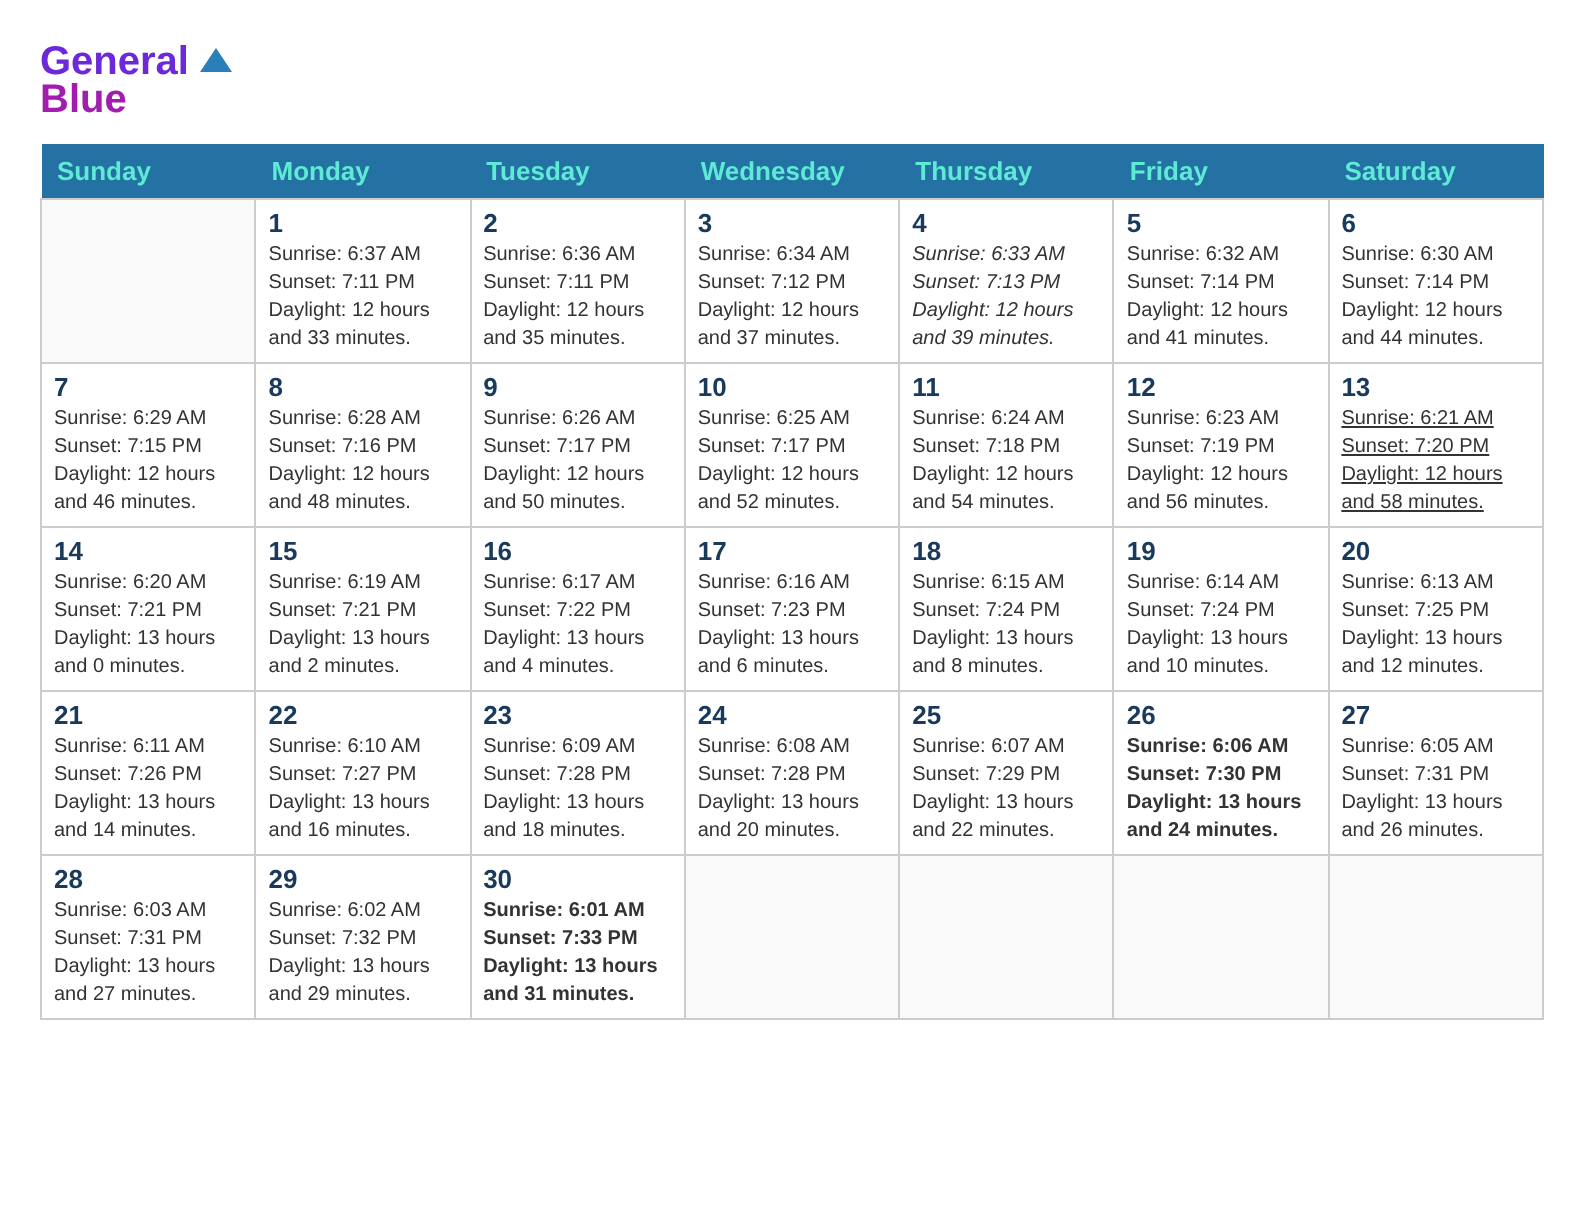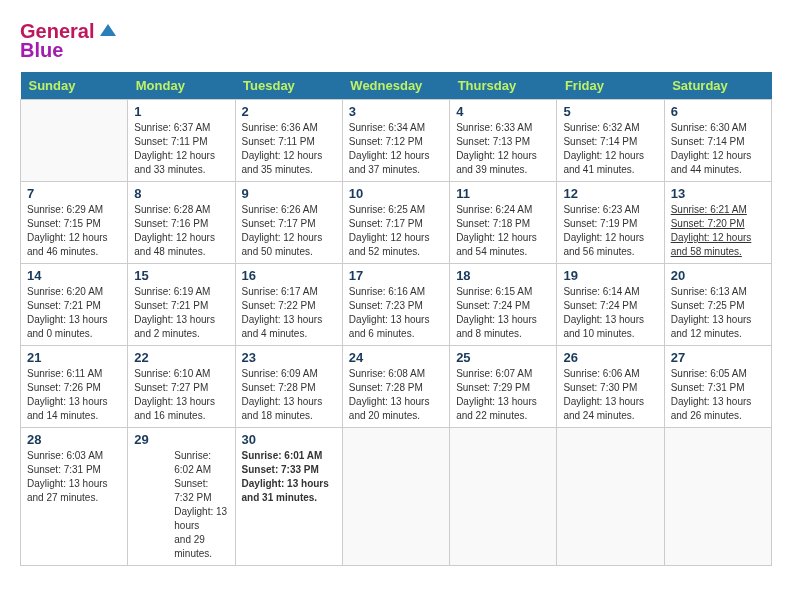--- a/index.html
+++ b/index.html
@@ -33,21 +33,21 @@
       font-size: 16px;
       color: #333;
     }
     table {
       width: 100%;
       border-collapse: collapse;
       font-size: 11px;
     }
     thead th {
       background-color: #2471a3;
-      color: #bef264;
+      color: #5eead4;
       text-align: left;
       padding: 6px 8px;
       font-size: 13px;
       font-weight: bold;
     }
     tbody td {
       border: 1px solid #ccc;
       vertical-align: top;
       padding: 4px 6px;
       height: 80px;
@@ -73,21 +73,21 @@
     tbody tr td {
       background: #fff;
     }
   </style>
 </head>
 <body>
 
 <div class="header">
   <div class="logo">
     <div style="display:flex;align-items:center;gap:4px;">
-      <span style="font-size:20px;font-weight:bold;color:#be185d;">General</span>
+      <span style="font-size:20px;font-weight:bold;color:#6d28d9;">General</span>
       <svg width="20" height="20" viewBox="0 0 20 20">
         <polygon points="10,2 18,14 2,14" fill="#2980b9"></polygon>
       </svg>
     </div>
     <span style="font-size:20px;font-weight:bold;color:#a21caf;margin-top:-4px;">Blue</span>
   </div>
   <div class="title-block">
   </div>
 </div>
 
@@ -122,21 +122,21 @@
         </td>
         <td>
           <div class="day-num">3</div>
           <div class="day-info" style="white-space: pre-line;">Sunrise: 6:34 AM
 Sunset: 7:12 PM
 Daylight: 12 hours
 and 37 minutes.</div>
         </td>
         <td>
           <div class="day-num">4</div>
-          <div class="day-info" style="white-space: pre-line;">Sunrise: 6:33 AM
+          <div class="day-info" style="white-space: pre-line; font-style: italic;">Sunrise: 6:33 AM
 Sunset: 7:13 PM
 Daylight: 12 hours
 and 39 minutes.</div>
         </td>
         <td>
           <div class="day-num">5</div>
           <div class="day-info" style="white-space: pre-line;">Sunrise: 6:32 AM
 Sunset: 7:14 PM
 Daylight: 12 hours
 and 41 minutes.</div>
@@ -282,21 +282,21 @@
         </td>
         <td>
           <div class="day-num">25</div>
           <div class="day-info" style="white-space: pre-line;">Sunrise: 6:07 AM
 Sunset: 7:29 PM
 Daylight: 13 hours
 and 22 minutes.</div>
         </td>
         <td>
           <div class="day-num">26</div>
-          <div class="day-info" style="white-space: pre-line;">Sunrise: 6:06 AM
+          <div class="day-info" style="white-space: pre-line; font-weight: bold;">Sunrise: 6:06 AM
 Sunset: 7:30 PM
 Daylight: 13 hours
 and 24 minutes.</div>
         </td>
         <td>
           <div class="day-num">27</div>
           <div class="day-info" style="white-space: pre-line;">Sunrise: 6:05 AM
 Sunset: 7:31 PM
 Daylight: 13 hours
 and 26 minutes.</div>
@@ -305,21 +305,21 @@
       <tr>
         <td>
           <div class="day-num">28</div>
           <div class="day-info" style="white-space: pre-line;">Sunrise: 6:03 AM
 Sunset: 7:31 PM
 Daylight: 13 hours
 and 27 minutes.</div>
         </td>
         <td>
           <div class="day-num">29</div>
-          <div class="day-info" style="white-space: pre-line; margin-left: 40px;">Sunrise: 6:02 AM
+          <div class="day-info" style="white-space: pre-line;">Sunrise: 6:02 AM
 Sunset: 7:32 PM
 Daylight: 13 hours
 and 29 minutes.</div>
         </td>
         <td>
           <div class="day-num">30</div>
           <div class="day-info" style="white-space: pre-line; font-weight: bold;">Sunrise: 6:01 AM
 Sunset: 7:33 PM
 Daylight: 13 hours
 and 31 minutes.</div>

